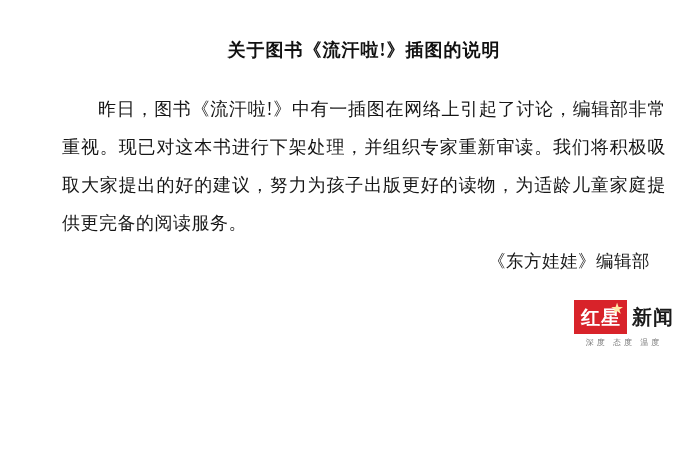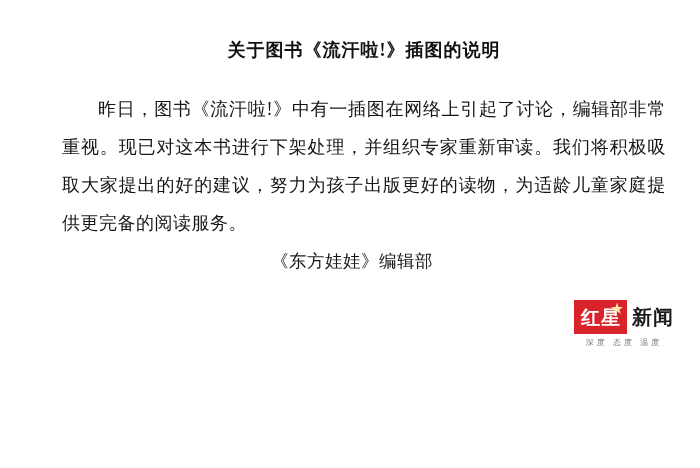--- a/index.html
+++ b/index.html
@@ -38,21 +38,21 @@
     font-size: 18px;
     line-height: 38px;
     text-indent: 2em;
     letter-spacing: 0.5px;
     margin: 0 0 2px 0;
     text-align: justify;
     color: #161616;
   }
   .signature-block {
     padding-right: 24px;
-    text-align: center;
+    text-align: right;
   }
   .sign-line {
     font-size: 17.5px;
     line-height: 34px;
     letter-spacing: 0.5px;
     color: #161616;
   }
   .date-line {
     font-size: 17.5px;
     line-height: 34px;

